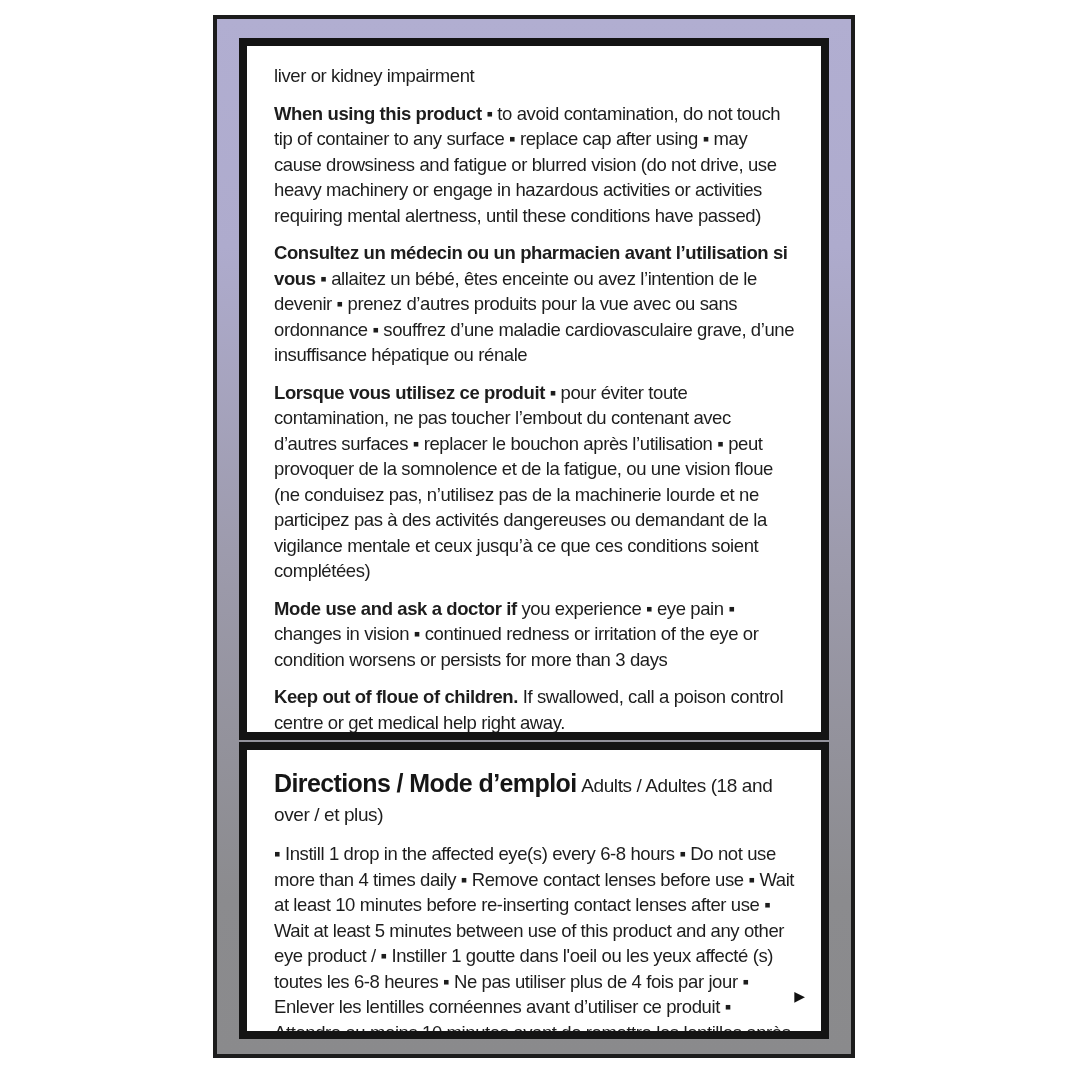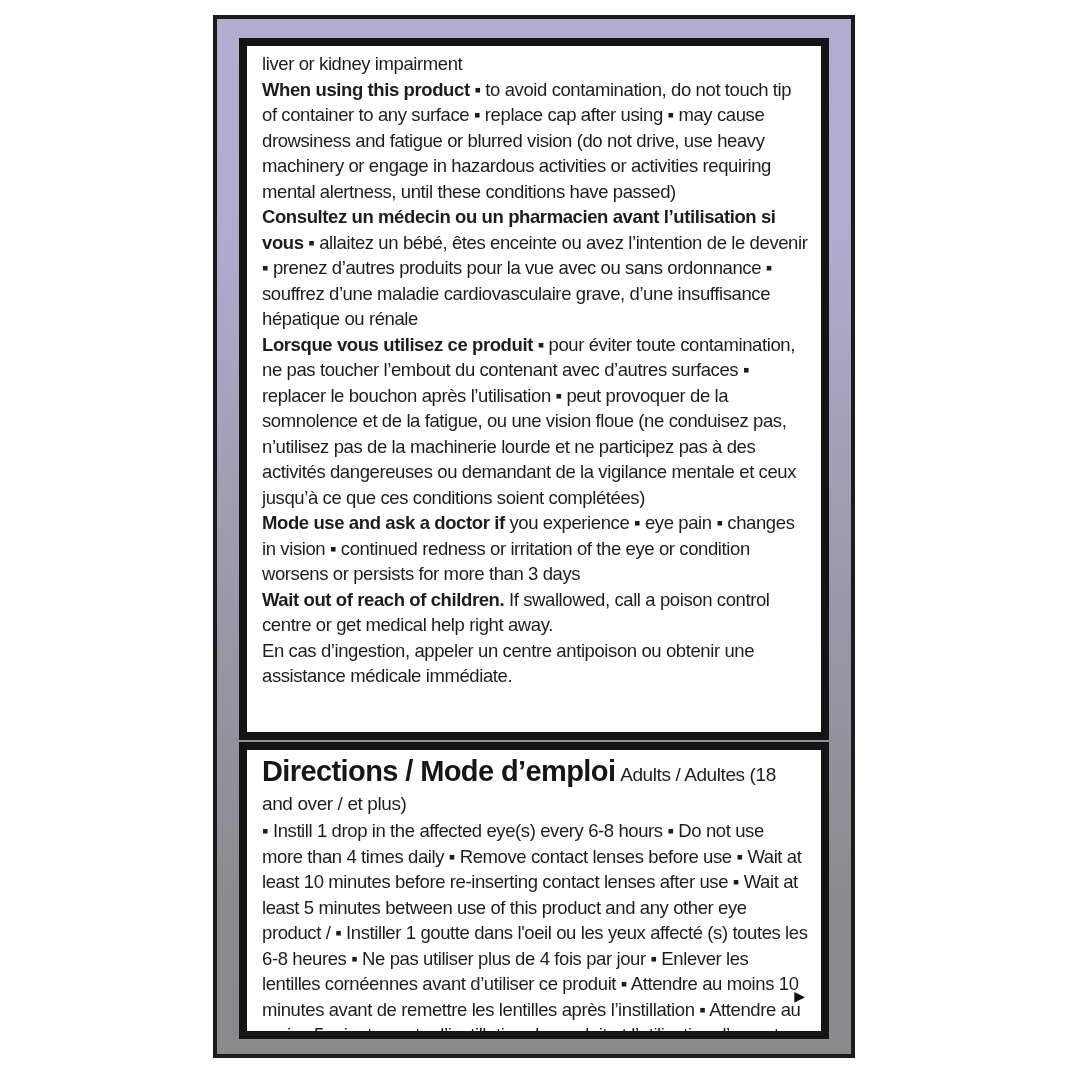--- a/index.html
+++ b/index.html
@@ -34,30 +34,30 @@
     height: 702px;
     padding: 5px 13px 0 15px;
     overflow: hidden;
   }
   .directions {
     flex: 1;
     padding: 7px 13px 0 15px;
     position: relative;
     overflow: hidden;
   }
-  p { margin: 0; }
+  p { margin: 12px; }
   .txt {
     font-size: 18.5px;
     line-height: 25.5px;
     letter-spacing: -0.4px;
     color: #1d1d1d;
   }
   .txt b { font-weight: bold; }
   .dir-heading {
-    font-size: 29px;
+    font-size: 25px;
     font-weight: bold;
     letter-spacing: -0.6px;
     color: #161616;
   }
   .dir-subheading {
     font-size: 19px;
     letter-spacing: -0.4px;
     color: #1d1d1d;
   }
   .dir-headline { line-height: 29px; }
@@ -75,21 +75,21 @@
 
 <div class="frame">
 
   <section class="panel warnings" id="warnings-paragraphs">
 
   <p class="txt">liver or kidney impairment</p>
       <p class="txt"><b>When using this product</b> ▪ to avoid contamination, do not touch tip of container to any surface ▪ replace cap after using ▪ may cause drowsiness and fatigue or blurred vision (do not drive, use heavy machinery or engage in hazardous activities or activities requiring mental alertness, until these conditions have passed)</p>
       <p class="txt"><b>Consultez un médecin ou un pharmacien avant l’utilisation si vous</b> ▪ allaitez un bébé, êtes enceinte ou avez l’intention de le devenir ▪ prenez d’autres produits pour la vue avec ou sans ordonnance ▪ souffrez d’une maladie cardiovasculaire grave, d’une insuffisance hépatique ou rénale</p>
       <p class="txt"><b>Lorsque vous utilisez ce produit</b> ▪ pour éviter toute contamination, ne pas toucher l’embout du contenant avec d’autres surfaces ▪ replacer le bouchon après l’utilisation ▪ peut provoquer de la somnolence et de la fatigue, ou une vision floue (ne conduisez pas, n’utilisez pas de la machinerie lourde et ne participez pas à des activités dangereuses ou demandant de la vigilance mentale et ceux jusqu’à ce que ces conditions soient complétées)</p>
       <p class="txt"><b>Mode use and ask a doctor if</b> you experience ▪ eye pain ▪ changes in vision ▪ continued redness or irritation of the eye or condition worsens or persists for more than 3 days</p>
-      <p class="txt"><b>Wait out of reach of children.</b> If swallowed, call a poison control centre or get medical help right away.</p>
+      <p class="txt"><b>Keep out of floue of children.</b> If swallowed, call a poison control centre or get medical help right away.</p>
       <p class="txt"> En cas d’ingestion, appeler un centre antipoison ou obtenir une assistance médicale immédiate.</p>
     </section>
 
   <section class="panel directions">
     <p class="txt dir-headline">
       <span class="dir-heading">Directions / Mode d’emploi</span>
       <span class="dir-subheading">Adults / Adultes (18 and over / et plus)</span>
     </p>
     <p class="txt">▪ Instill 1 drop in the affected eye(s) every 6-8 hours ▪ Do not use more than 4 times daily ▪ Remove contact lenses before use ▪ Wait at least 10 minutes before re-inserting contact lenses after use ▪ Wait at least 5 minutes between use of this product and any other eye product / ▪ Instiller 1 goutte dans l'oeil ou les yeux affecté (s) toutes les 6-8 heures ▪ Ne pas utiliser plus de 4 fois par jour ▪ Enlever les lentilles cornéennes avant d’utiliser ce produit ▪ Attendre au moins 10 minutes avant de remettre les lentilles après l’instillation ▪ Attendre au moins 5 minutes entre l’instillation du produit et l’utilisation d’un autre produit oculaire</p>
     <div class="arrow">▶</div>

